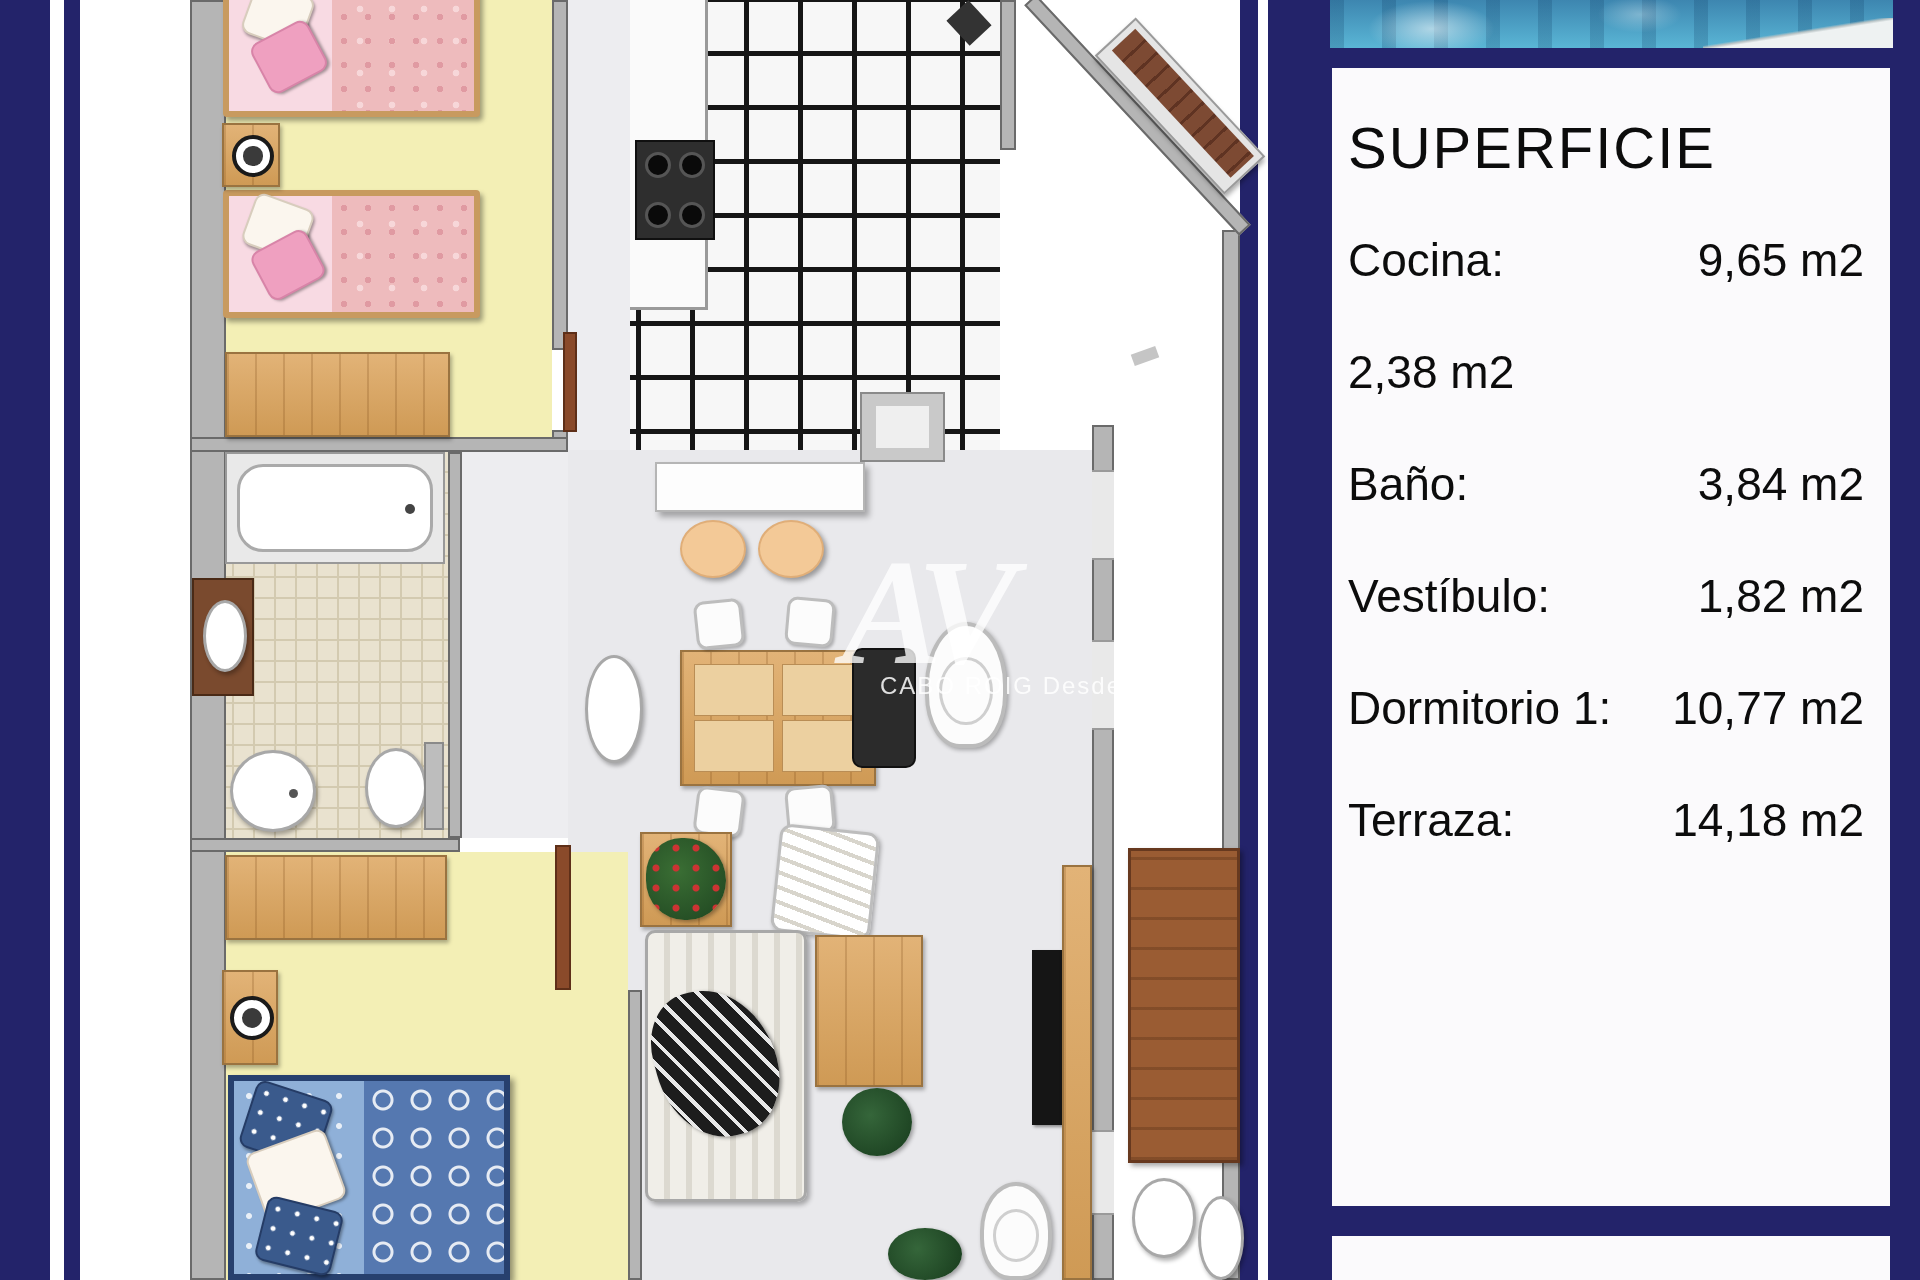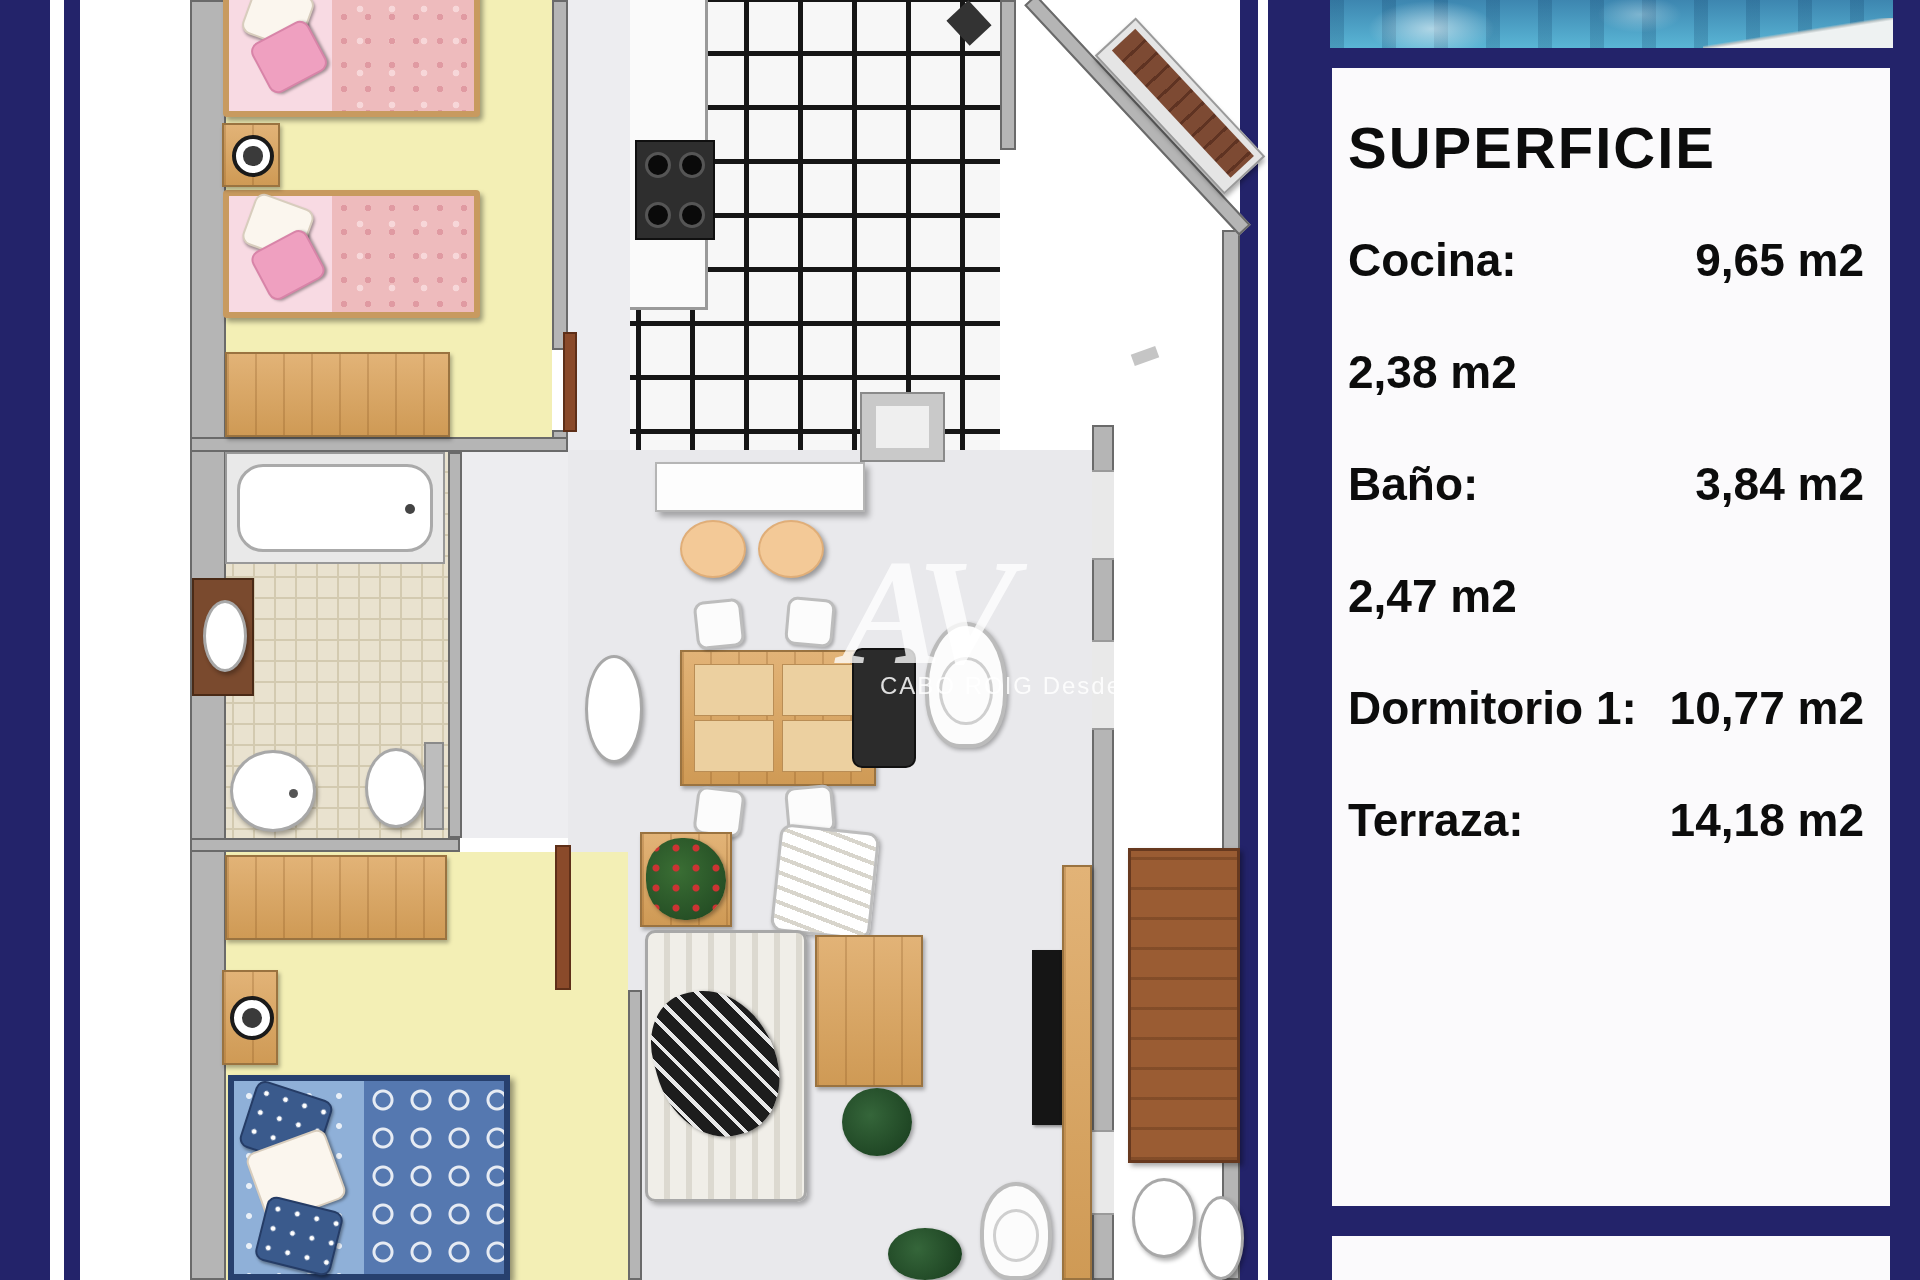--- a/index.html
+++ b/index.html
@@ -85,21 +85,21 @@
       font-family:"Liberation Serif","DejaVu Serif",serif;font-size:150px;line-height:120px;letter-spacing:-14px;}
   .watermark-cap{color:rgba(255,255,255,.85);font-size:24px;letter-spacing:2px;white-space:nowrap;}
   
   .pool{background:
       radial-gradient(90px 40px at 18% 60%,rgba(255,255,255,.55),transparent 70%),
       radial-gradient(60px 26px at 55% 30%,rgba(255,255,255,.3),transparent 70%),
       repeating-linear-gradient(90deg,rgba(15,60,100,.22) 0 14px,rgba(0,0,0,0) 14px 52px),
       linear-gradient(180deg,#3d86b0,#5ab6d6);}
   .pool-corner{position:absolute;right:0;bottom:0;width:190px;height:30px;
       background:linear-gradient(to top left,#eef2f2 46%,#b9c4c6 50%,rgba(0,0,0,0) 54%);}
-  .panel-white{background:#fbfafc;font-weight:bold;}
+  .panel-white{background:#fbfafc;}
   .s-title{position:absolute;left:16px;top:46px;font-size:58px;letter-spacing:2px;color:#0c0c0c;}
   .s-rows{position:absolute;left:16px;right:26px;top:136px;}
   .s-row{height:112px;display:flex;justify-content:space-between;align-items:center;
       font-size:46px;color:#0c0c0c;}
 </style>
 </head>
 <body>
 
 <div class="page">
 
@@ -252,21 +252,22 @@
   <div class="s-row">
     <span class="s-value">2,38 m2</span>
   </div>
 
   <div class="s-row">
     <span class="s-label">Baño:</span>
     <span class="s-value">3,84 m2</span>
   </div>
 
   <div class="s-row">
-    <span class="s-value">2,47 m2</span>
+    <span class="s-label">Vestíbulo:</span>
+    <span class="s-value">1,82 m2</span>
   </div>
 
 
   <div class="s-row">
     <span class="s-label">Dormitorio 1:</span>
     <span class="s-value">10,77 m2</span>
   </div>
 
 
   <div class="s-row">

